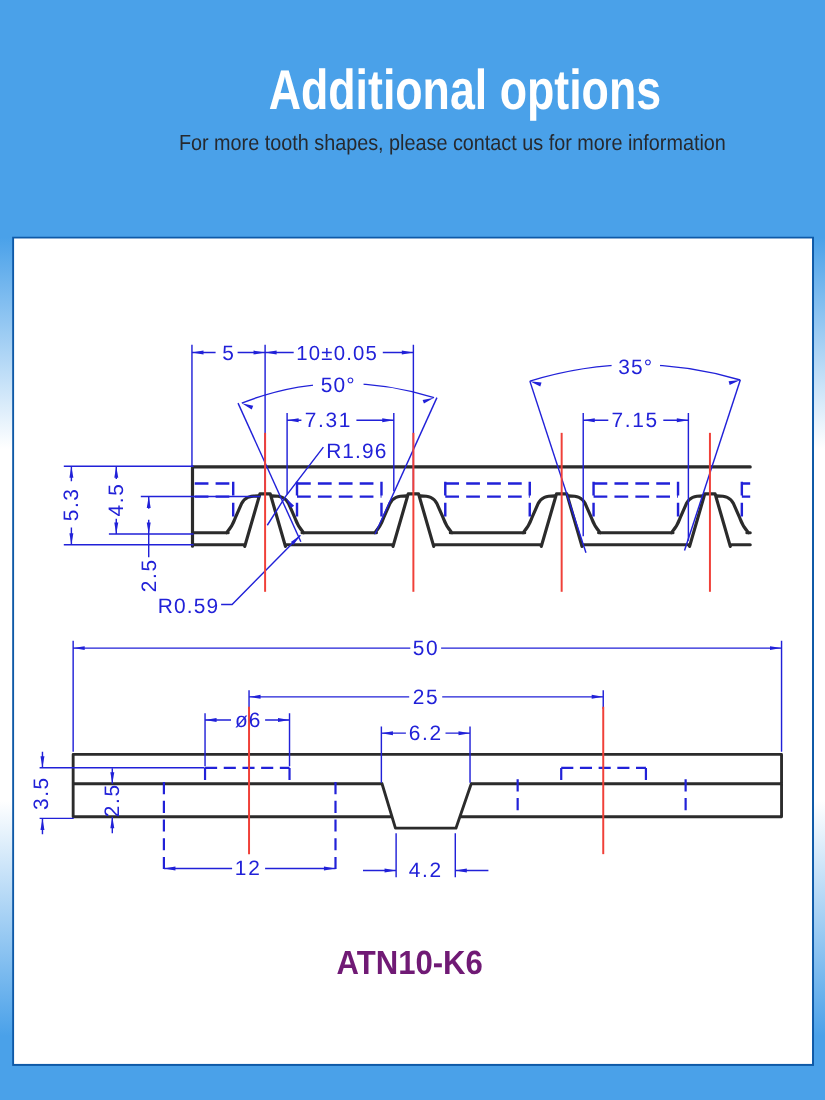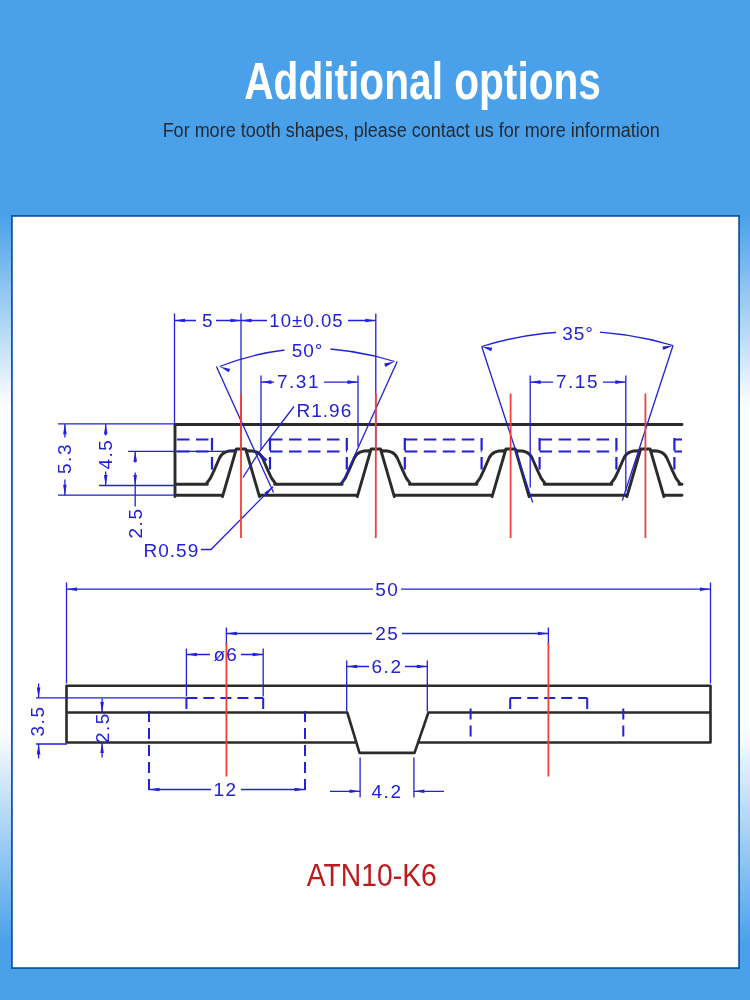--- a/index.html
+++ b/index.html
@@ -6,21 +6,21 @@
  font-family:"Liberation Sans",sans-serif;
  background:linear-gradient(180deg,#4aa1e9 0px,#4aa1e9 216px,#ffffff 408px,#ffffff 728px,#4aa1e9 942px,#4aa1e9 1000px);}
 .title{position:absolute;left:0;top:52px;width:750px;text-align:center;
  color:#ffffff;font-size:51px;font-weight:700;padding-left:45px;}
 .title span{display:inline-block;transform:translateX(2.8px) scaleX(0.797);transform-origin:50% 50%;}
 .sub{position:absolute;left:0;top:119px;width:750px;text-align:center;
  color:#26292e;font-size:20px;margin-left:36px;}
 .sub span{display:inline-block;transform:scaleX(0.9);transform-origin:50% 50%;}
 .box{position:absolute;left:11px;top:214.5px;width:729px;height:754px;}
 .model{position:absolute;left:0;top:858px;width:741px;text-align:center;
- color:#b91c1c;font-size:30.5px;}
+ color:#701a75;font-size:30.5px;font-weight:bold;}
 .model span{display:inline-block;transform:translateX(1.7px) scaleX(0.927);transform-origin:50% 50%;}
 </style></head>
 <body>
 <div class="title"><span>Additional options</span></div>
 <div class="sub"><span>For more tooth shapes, please contact us for more information</span></div>
 <div class="box">
 <svg width="729" height="754" viewBox="11 214.5 729 754">
 <rect x="11.9" y="215.4" width="727.2" height="752.2" fill="#ffffff" stroke="#0e59a7" stroke-width="1.8"></rect>
 <path d="M175.0,424.0 L682.0,424.0 M175.0,424.0 L175.0,496.0 M175.0,494.7 L222.5,494.7 M259.5,494.7 L357.3,494.7 M394.3,494.7 L492.1,494.7 M529.1,494.7 L626.9,494.7 M663.9,494.7 L682.0,494.7 M175.0,483.8 L207.4,483.8 M274.6,483.8 L342.2,483.8 M409.4,483.8 L477.0,483.8 M544.2,483.8 L611.8,483.8 M679.0,483.8 L682.0,483.8 M206.0,483.8 Q211.2,478.0 213.8,470.6 L219.5,457.5 C222.5,451.5 227.0,450.3 234.5,450.3 M276.0,483.8 Q270.8,478.0 268.2,470.6 L262.5,457.5 C259.5,451.5 255.0,450.3 247.5,450.3 M222.5,496.2 L236.3,448.5 L245.7,448.5 L259.5,496.2 M340.8,483.8 Q346.0,478.0 348.6,470.6 L354.3,457.5 C357.3,451.5 361.8,450.3 369.3,450.3 M410.8,483.8 Q405.6,478.0 403.0,470.6 L397.3,457.5 C394.3,451.5 389.8,450.3 382.3,450.3 M357.3,496.2 L371.1,448.5 L380.5,448.5 L394.3,496.2 M475.6,483.8 Q480.8,478.0 483.4,470.6 L489.1,457.5 C492.1,451.5 496.6,450.3 504.1,450.3 M545.6,483.8 Q540.4,478.0 537.8,470.6 L532.1,457.5 C529.1,451.5 524.6,450.3 517.1,450.3 M492.1,496.2 L505.9,448.5 L515.3,448.5 L529.1,496.2 M610.4,483.8 Q615.6,478.0 618.2,470.6 L623.9,457.5 C626.9,451.5 631.4,450.3 638.9,450.3 M680.4,483.8 Q675.2,478.0 672.6,470.6 L666.9,457.5 C663.9,451.5 659.4,450.3 651.9,450.3 M626.9,496.2 L640.7,448.5 L650.1,448.5 L663.9,496.2" fill="none" stroke="#2b2b2b" stroke-width="2.9" stroke-linejoin="round" stroke-linecap="round"></path>
 <path d="M177.0,439 L212.0,439 M177.0,451 L212.0,451 M212.0,437.5 L212.0,469 M270.0,439 L346.8,439 M270.0,451 L346.8,451 M270.0,437.5 L270.0,469 M346.8,437.5 L346.8,469 M404.8,439 L481.6,439 M404.8,451 L481.6,451 M404.8,437.5 L404.8,469 M481.6,437.5 L481.6,469 M539.6,439 L616.4,439 M539.6,451 L616.4,451 M539.6,437.5 L539.6,469 M616.4,437.5 L616.4,469 M674.4,439 L682.0,439 M674.4,451 L682.0,451 M674.4,437.5 L674.4,469" fill="none" stroke="#2121d8" stroke-width="2.2" stroke-dasharray="12.5 6.5"></path>

